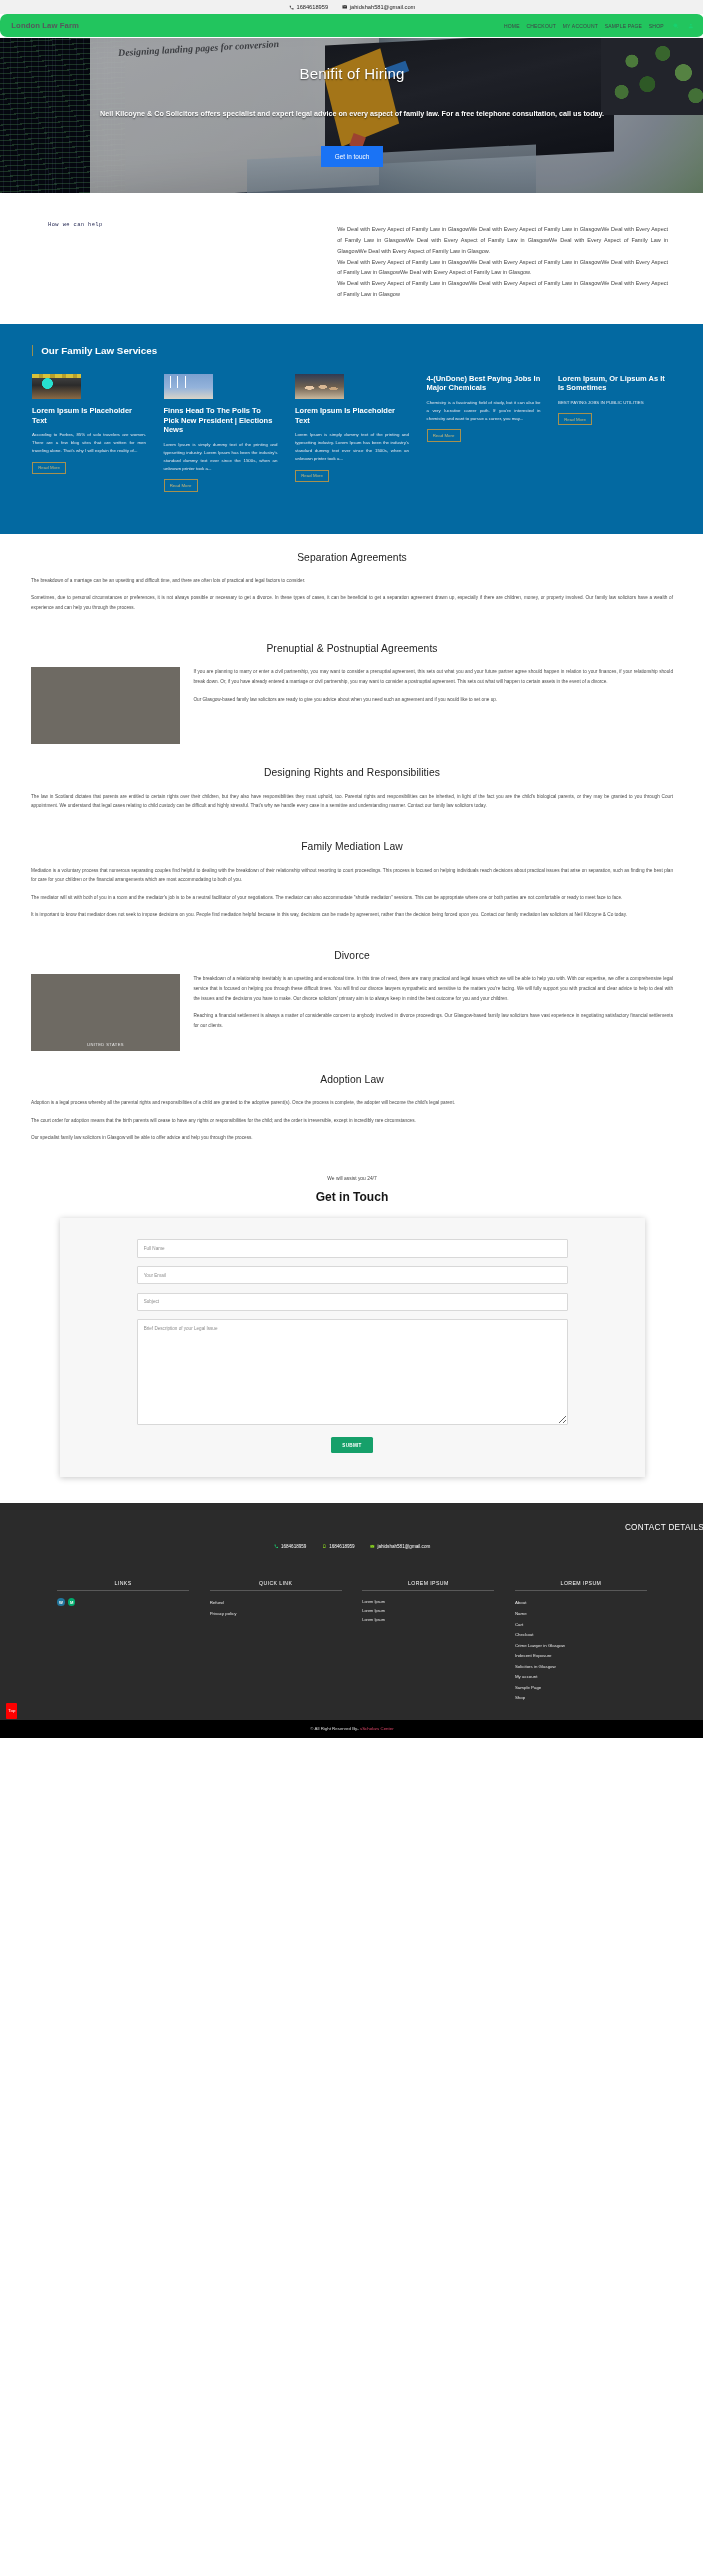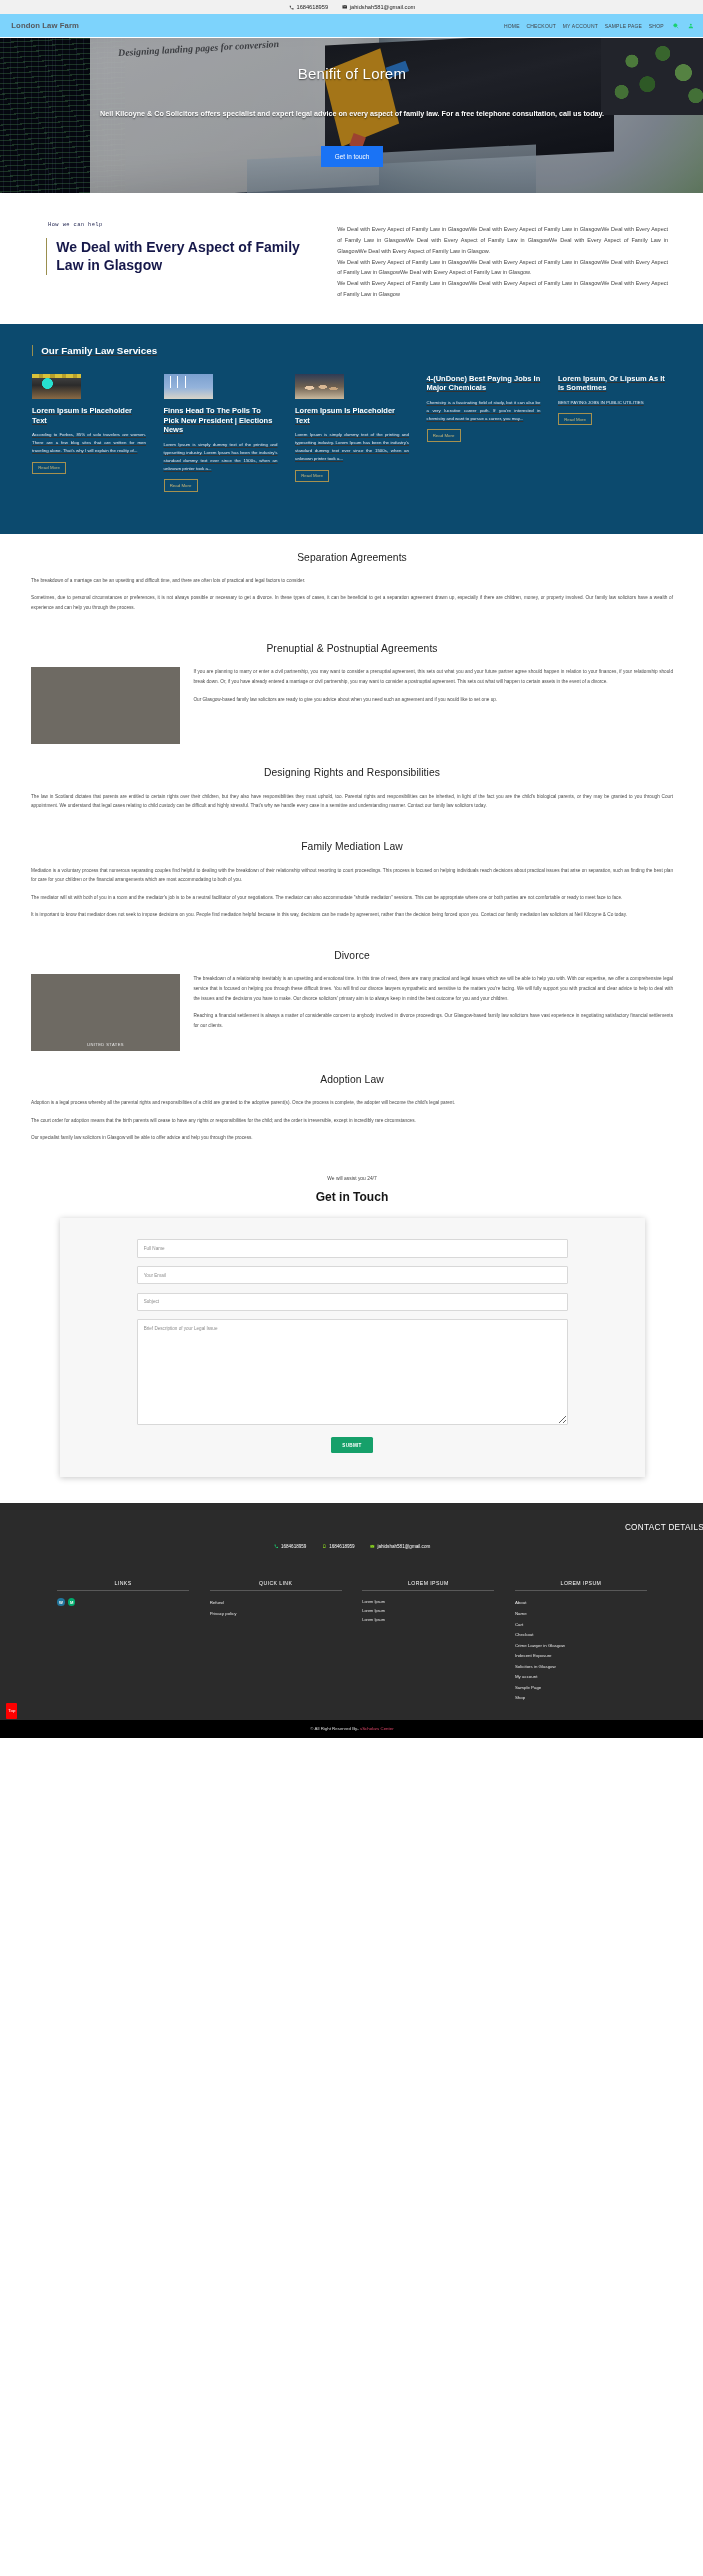--- a/index.html
+++ b/index.html
@@ -21,25 +21,26 @@
     gap: 13.4px;
     font-size: 6px;
     color: #3a3a3a;
   }
   .topbar .ti { display: flex; align-items: center; gap: 2.6px; }
   .topbar .gl { font-size: 5.7px; color:#222; }
 
   
   .header {
     height: 24px;
-    background: #7dd3fc;
+    background: #22c55e;
     display: flex;
     align-items: center;
     padding: 0 10.3px 0 11.3px;
     border-bottom: 0.5px solid #fff;
+    border-radius: 7px;
   }
   .brand {
     font-size: 7.7px;
     font-weight: bold;
     color: #55585c;
     letter-spacing: 0.1px;
   }
   .nav {
     margin-left: auto;
     display: flex;
@@ -171,21 +172,21 @@
     font-weight: bold;
   }
   .help-right {
     width: 55%;
     font-size: 5.5px; color:#444; line-height: 1.95; text-align: justify;
     padding-top: 2.1px;
   }
   .help-right p { margin-bottom: 0; }
 
   
-  .services { background:#0c4a6e; padding: 21.6px 0 27px; text-decoration: underline; }
+  .services { background:#0369a1; padding: 21.6px 0 27px; }
   .services-head {
     border-left: 1.5px solid #9a8f4e;
     margin: 0 0 17.5px 32px;
     padding-left: 8.2px;
     color:#fff; font-size: 9.8px; font-weight: bold;
   }
   .cards {
     display:grid; grid-template-columns: repeat(5, 1fr);
     gap: 0 17.5px; padding: 0 32px;
   }
@@ -371,30 +372,29 @@
   <div class="hero-bottom"></div>
   <div class="hero-plant"></div>
   <div class="hero-poster">Designing landing pages for conversion</div>
   <div class="hero-shapes">
     <span class="orange"></span>
       <span class="blue"></span>
       <span class="red"></span>
   </div>
   <div class="hero-overlay"></div>
   <div class="hero-inner">
-    <h1>Benifit of Lorem</h1>
+    <h1>Benifit of Hiring</h1>
     <p>Neil Kilcoyne &amp; Co Solicitors offers specialist and expert legal advice on every aspect of family law. For a free telephone consultation, call us today.</p>
     <button class="cta">Get in touch</button>
   </div>
 </section>
 
 <section class="help">
   <div class="help-left">
     <div class="help-eyebrow">How we can help</div>
-    <div class="help-head">We Deal with Every Aspect of Family Law in Glasgow</div>
   </div>
   <div class="help-right">
     <p>We Deal with Every Aspect of Family Law in GlasgowWe Deal with Every Aspect of Family Law in GlasgowWe Deal with Every Aspect of Family Law in GlasgowWe Deal with Every Aspect of Family Law in GlasgowWe Deal with Every Aspect of Family Law in GlasgowWe Deal with Every Aspect of Family Law in Glasgow.</p>
     <p>We Deal with Every Aspect of Family Law in GlasgowWe Deal with Every Aspect of Family Law in GlasgowWe Deal with Every Aspect of Family Law in GlasgowWe Deal with Every Aspect of Family Law in Glasgow.</p>
     <p>We Deal with Every Aspect of Family Law in GlasgowWe Deal with Every Aspect of Family Law in GlasgowWe Deal with Every Aspect of Family Law in Glasgow</p>
   </div>
 </section>
 
 <section class="services">
   <div class="services-head">Our Family Law Services</div>

